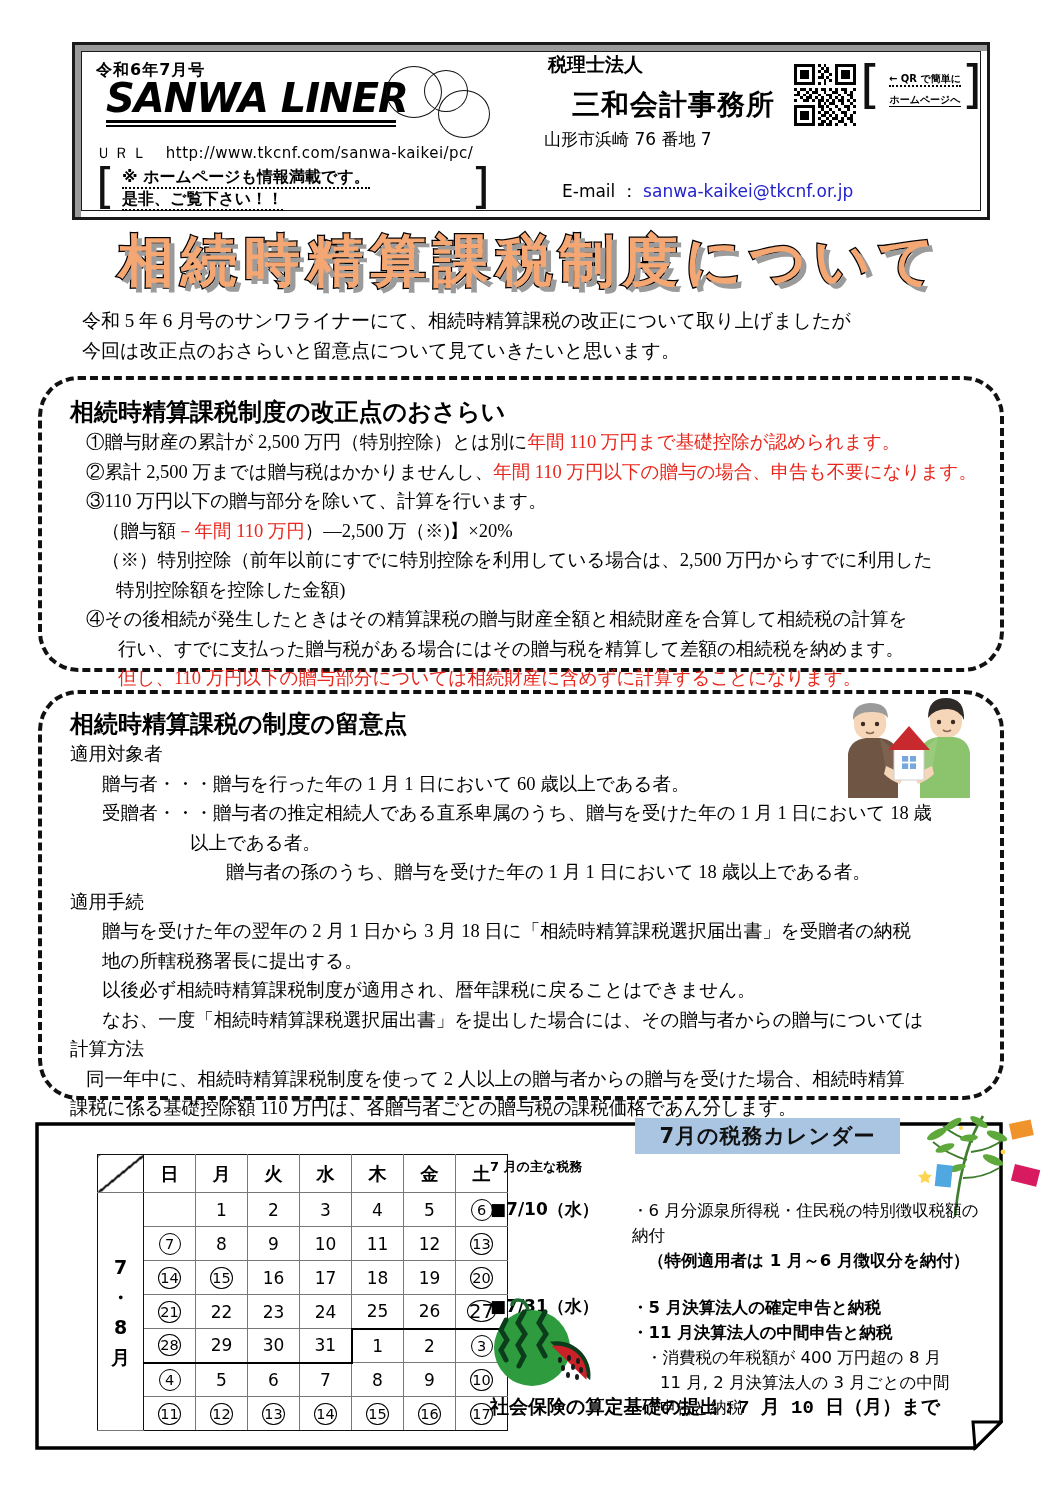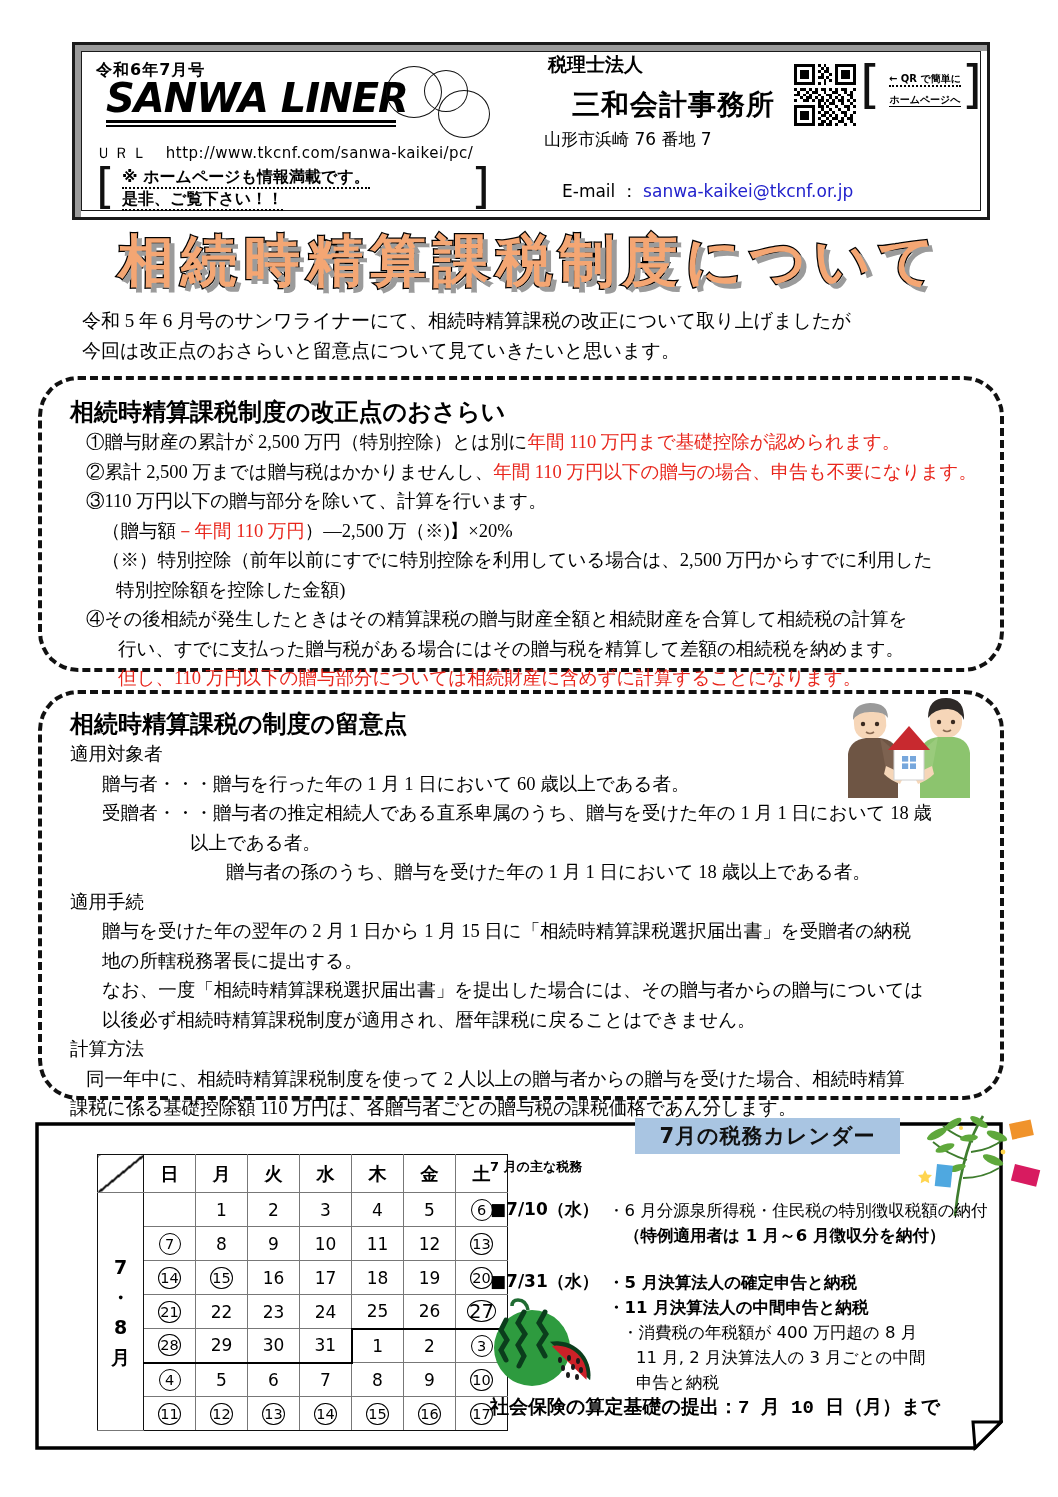--- a/index.html
+++ b/index.html
@@ -201,21 +201,21 @@
     font-family:"DejaVu Sans","Liberation Sans",sans-serif;
     font-weight:bold; font-size:13px; margin-bottom:22px;
   }
   .cr-row { display:flex; margin-bottom:6px; }
   .cr-date {
     font-family:"DejaVu Sans","Liberation Sans",sans-serif;
     font-weight:bold; font-size:17px; width:118px; flex:none;
   }
   .cr-body {
     font-family:"DejaVu Sans","Liberation Sans",sans-serif;
-    font-size:16.5px; line-height:25px;
+    font-size:16.5px; line-height:25px;margin-left:24px;
   }
   .b { font-weight:bold; }
   .cr-foot {
     position:absolute; left:455px; top:272px;
     font-family:Liberation Mono, monospace;
     font-weight:bold; font-size:19px;
   }
   .melon { position:absolute; left:455px; top:172px; width:105px; height:96px; }
   .tanabata { position:absolute; left:862px; top:-14px; width:150px; height:110px; }
 </style>
@@ -422,24 +422,24 @@
   <div class="dbox dbox-2">
     <div class="box2-content">
       <div class="box-head">相続時精算課税の制度の留意点</div>
       <div class="body-txt">
         <div>適用対象者</div>
         <div class="ind2">贈与者・・・贈与を行った年の 1 月 1 日において 60 歳以上である者。</div>
         <div class="ind2">受贈者・・・贈与者の推定相続人である直系卑属のうち、贈与を受けた年の 1 月 1 日において 18 歳</div>
         <div class="ind3">以上である者。</div>
         <div class="ind4">贈与者の孫のうち、贈与を受けた年の 1 月 1 日において 18 歳以上である者。</div>
         <div>適用手続</div>
-        <div class="ind2">贈与を受けた年の翌年の 2 月 1 日から 1 月 15 日に「相続時精算課税選択届出書」を受贈者の納税</div>
+        <div class="ind2">贈与を受けた年の翌年の 2 月 1 日から 3 月 18 日に「相続時精算課税選択届出書」を受贈者の納税</div>
         <div class="ind2">地の所轄税務署長に提出する。</div>
+        <div class="ind2">以後必ず相続時精算課税制度が適用され、暦年課税に戻ることはできません。</div>
         <div class="ind2">なお、一度「相続時精算課税選択届出書」を提出した場合には、その贈与者からの贈与については</div>
-        <div class="ind2">以後必ず相続時精算課税制度が適用され、暦年課税に戻ることはできません。</div>
         <div>計算方法</div>
         <div class="ind1">同一年中に、相続時精算課税制度を使って 2 人以上の贈与者からの贈与を受けた場合、相続時精算</div>
         <div>課税に係る基礎控除額 110 万円は、各贈与者ごとの贈与税の課税価格であん分します。</div>
       </div>
     </div>
   </div>
 
   <div class="people-img">
     <svg width="172" height="118" viewBox="0 0 172 118">
 

